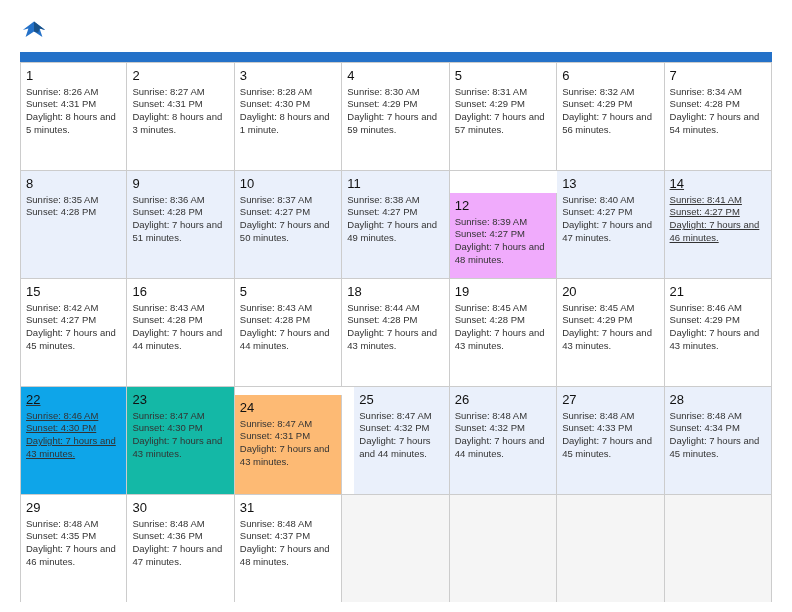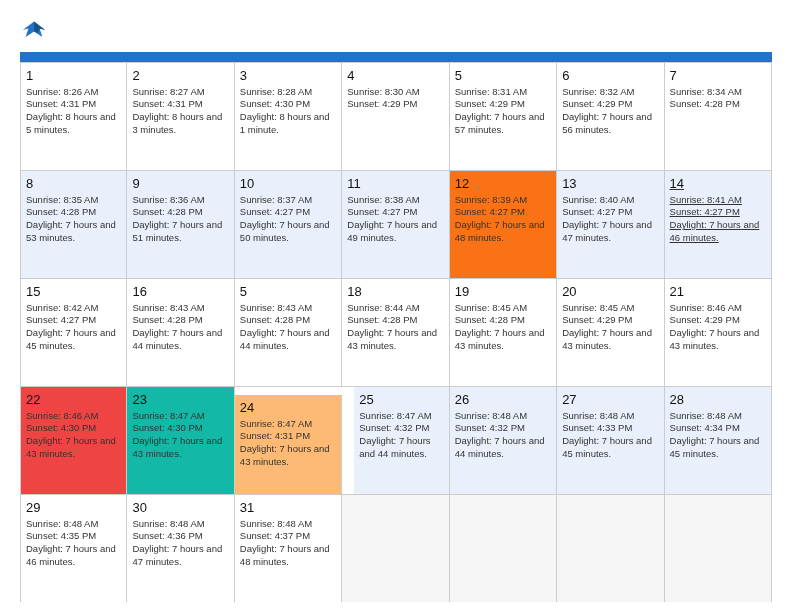--- a/index.html
+++ b/index.html
@@ -146,45 +146,45 @@
       <div class="cal-header-cell"></div>
       <div class="cal-header-cell"></div>
       <div class="cal-header-cell"></div>
       <div class="cal-header-cell"></div>
     </div>
     <div class="cal-body cal-border-top" id="cal-body">
     <div class="cal-row">
           <div class="cal-cell"><span class="day-num">1</span><span>Sunrise: 8:26 AM</span><br><span>Sunset: 4:31 PM</span><br><span>Daylight: 8 hours and 5 minutes.</span></div>
           <div class="cal-cell"><span class="day-num">2</span><span>Sunrise: 8:27 AM</span><br><span>Sunset: 4:31 PM</span><br><span>Daylight: 8 hours and 3 minutes.</span></div>
           <div class="cal-cell"><span class="day-num">3</span><span>Sunrise: 8:28 AM</span><br><span>Sunset: 4:30 PM</span><br><span>Daylight: 8 hours and 1 minute.</span></div>
-          <div class="cal-cell"><span class="day-num">4</span><span>Sunrise: 8:30 AM</span><br><span>Sunset: 4:29 PM</span><br></div>
+          <div class="cal-cell"><span class="day-num">4</span><span>Sunrise: 8:30 AM</span><br><span>Sunset: 4:29 PM</span><br><span>Daylight: 7 hours and 59 minutes.</span></div>
           <div class="cal-cell"><span class="day-num">5</span><span>Sunrise: 8:31 AM</span><br><span>Sunset: 4:29 PM</span><br><span>Daylight: 7 hours and 57 minutes.</span></div>
           <div class="cal-cell"><span class="day-num">6</span><span>Sunrise: 8:32 AM</span><br><span>Sunset: 4:29 PM</span><br><span>Daylight: 7 hours and 56 minutes.</span></div>
-          <div class="cal-cell"><span class="day-num">7</span><span>Sunrise: 8:34 AM</span><br><span>Sunset: 4:28 PM</span><br></div>
-        </div>
-        <div class="cal-row">
-          <div class="cal-cell" style="background: rgb(234, 240, 251);"><span class="day-num">8</span><span>Sunrise: 8:35 AM</span><br><span>Sunset: 4:28 PM</span><br><span>Daylight: 7 hours and 53 minutes.</span></div>
+          <div class="cal-cell"><span class="day-num">7</span><span>Sunrise: 8:34 AM</span><br><span>Sunset: 4:28 PM</span><br><span>Daylight: 7 hours and 54 minutes.</span></div>
+        </div>
+        <div class="cal-row">
+          <div class="cal-cell" style="background: rgb(234, 240, 251);"><span class="day-num">8</span><span>Sunrise: 8:35 AM</span><br><span>Sunset: 4:28 PM</span><br></div>
           <div class="cal-cell" style="background: rgb(234, 240, 251);"><span class="day-num">9</span><span>Sunrise: 8:36 AM</span><br><span>Sunset: 4:28 PM</span><br><span>Daylight: 7 hours and 51 minutes.</span></div>
           <div class="cal-cell" style="background: rgb(234, 240, 251);"><span class="day-num">10</span><span>Sunrise: 8:37 AM</span><br><span>Sunset: 4:27 PM</span><br><span>Daylight: 7 hours and 50 minutes.</span></div>
           <div class="cal-cell" style="background: rgb(234, 240, 251);"><span class="day-num">11</span><span>Sunrise: 8:38 AM</span><br><span>Sunset: 4:27 PM</span><br><span>Daylight: 7 hours and 49 minutes.</span></div>
-          <div class="cal-cell" style="background: #f97316;"><span class="day-num">12</span><span>Sunrise: 8:39 AM</span><br><span>Sunset: 4:27 PM</span><br><span>Daylight: 7 hours and 48 minutes.</span></div>
+          <div class="cal-cell" style="background: #f0abfc; margin-top: 22px;"><span class="day-num">12</span><span>Sunrise: 8:39 AM</span><br><span>Sunset: 4:27 PM</span><br><span>Daylight: 7 hours and 48 minutes.</span></div>
           <div class="cal-cell" style="background: rgb(234, 240, 251);"><span class="day-num">13</span><span>Sunrise: 8:40 AM</span><br><span>Sunset: 4:27 PM</span><br><span>Daylight: 7 hours and 47 minutes.</span></div>
           <div class="cal-cell" style="background: rgb(234, 240, 251); text-decoration: underline;"><span class="day-num">14</span><span>Sunrise: 8:41 AM</span><br><span>Sunset: 4:27 PM</span><br><span>Daylight: 7 hours and 46 minutes.</span></div>
         </div>
         <div class="cal-row">
           <div class="cal-cell"><span class="day-num">15</span><span>Sunrise: 8:42 AM</span><br><span>Sunset: 4:27 PM</span><br><span>Daylight: 7 hours and 45 minutes.</span></div>
           <div class="cal-cell"><span class="day-num">16</span><span>Sunrise: 8:43 AM</span><br><span>Sunset: 4:28 PM</span><br><span>Daylight: 7 hours and 44 minutes.</span></div>
           <div class="cal-cell"><span class="day-num">5</span><span>Sunrise: 8:43 AM</span><br><span>Sunset: 4:28 PM</span><br><span>Daylight: 7 hours and 44 minutes.</span></div>
           <div class="cal-cell"><span class="day-num">18</span><span>Sunrise: 8:44 AM</span><br><span>Sunset: 4:28 PM</span><br><span>Daylight: 7 hours and 43 minutes.</span></div>
           <div class="cal-cell"><span class="day-num">19</span><span>Sunrise: 8:45 AM</span><br><span>Sunset: 4:28 PM</span><br><span>Daylight: 7 hours and 43 minutes.</span></div>
           <div class="cal-cell"><span class="day-num">20</span><span>Sunrise: 8:45 AM</span><br><span>Sunset: 4:29 PM</span><br><span>Daylight: 7 hours and 43 minutes.</span></div>
           <div class="cal-cell"><span class="day-num">21</span><span>Sunrise: 8:46 AM</span><br><span>Sunset: 4:29 PM</span><br><span>Daylight: 7 hours and 43 minutes.</span></div>
         </div>
         <div class="cal-row">
-          <div class="cal-cell" style="background: #ef4444;"><span class="day-num">22</span><span>Sunrise: 8:46 AM</span><br><span>Sunset: 4:30 PM</span><br><span>Daylight: 7 hours and 43 minutes.</span></div>
+          <div class="cal-cell" style="background: #0ea5e9; text-decoration: underline;"><span class="day-num">22</span><span>Sunrise: 8:46 AM</span><br><span>Sunset: 4:30 PM</span><br><span>Daylight: 7 hours and 43 minutes.</span></div>
           <div class="cal-cell" style="background: #14b8a6;"><span class="day-num">23</span><span>Sunrise: 8:47 AM</span><br><span>Sunset: 4:30 PM</span><br><span>Daylight: 7 hours and 43 minutes.</span></div>
           <div class="cal-cell" style="background: #fdba74; margin-top: 8px;"><span class="day-num">24</span><span>Sunrise: 8:47 AM</span><br><span>Sunset: 4:31 PM</span><br><span>Daylight: 7 hours and 43 minutes.</span></div>
           <div class="cal-cell" style="background: rgb(234, 240, 251); margin-left: 12px;"><span class="day-num">25</span><span>Sunrise: 8:47 AM</span><br><span>Sunset: 4:32 PM</span><br><span>Daylight: 7 hours and 44 minutes.</span></div>
           <div class="cal-cell" style="background: rgb(234, 240, 251);"><span class="day-num">26</span><span>Sunrise: 8:48 AM</span><br><span>Sunset: 4:32 PM</span><br><span>Daylight: 7 hours and 44 minutes.</span></div>
           <div class="cal-cell" style="background: rgb(234, 240, 251);"><span class="day-num">27</span><span>Sunrise: 8:48 AM</span><br><span>Sunset: 4:33 PM</span><br><span>Daylight: 7 hours and 45 minutes.</span></div>
           <div class="cal-cell" style="background: rgb(234, 240, 251);"><span class="day-num">28</span><span>Sunrise: 8:48 AM</span><br><span>Sunset: 4:34 PM</span><br><span>Daylight: 7 hours and 45 minutes.</span></div>
         </div>
         <div class="cal-row">
           <div class="cal-cell"><span class="day-num">29</span><span>Sunrise: 8:48 AM</span><br><span>Sunset: 4:35 PM</span><br><span>Daylight: 7 hours and 46 minutes.</span></div>
           <div class="cal-cell"><span class="day-num">30</span><span>Sunrise: 8:48 AM</span><br><span>Sunset: 4:36 PM</span><br><span>Daylight: 7 hours and 47 minutes.</span></div>

